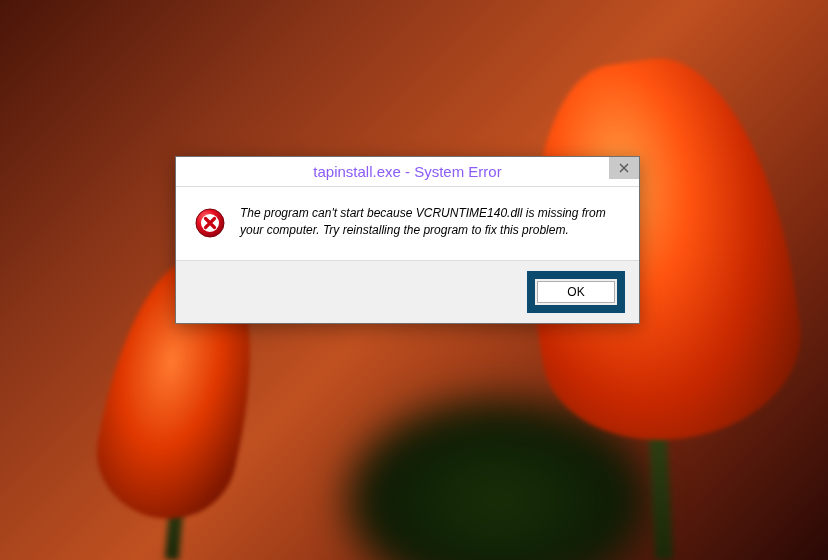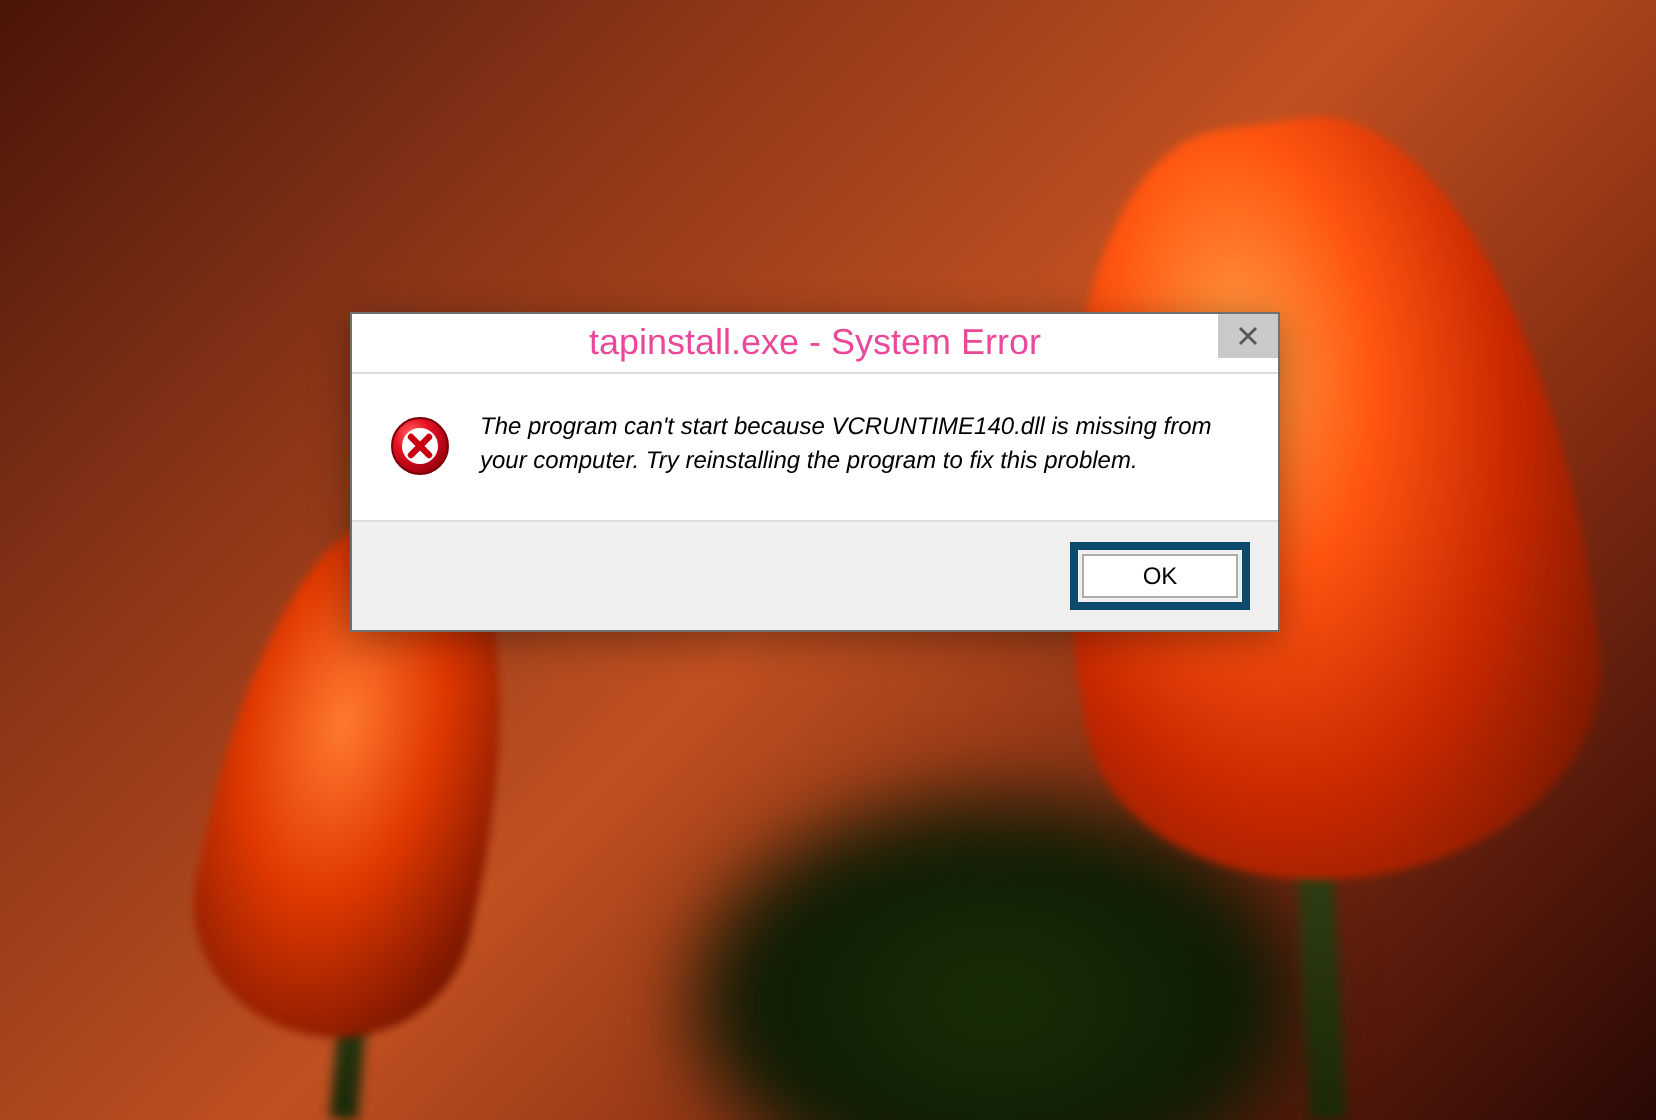--- a/index.html
+++ b/index.html
@@ -56,22 +56,22 @@
     .titlebar {
       height: 30px;
       background: #ffffff;
       display: flex;
       align-items: center;
       justify-content: center;
       position: relative;
       border-bottom: 1px solid #dcdcdc;
     }
     .titlebar .title {
-      font-size: 18px;
-      color: #ec4899;
+      font-size: 15px;
+      color: #8b5cf6;
       text-align: center;
     }
     .close-btn {
       position: absolute;
       right: 0; top: 0;
       width: 30px; height: 22px;
       background: #c9c9c9;
       display: flex;
       align-items: center;
       justify-content: center;
@@ -98,21 +98,21 @@
       line-height: 1.45;
     }
     .button-area {
       background: #f0f0f0;
       padding: 10px 14px;
       display: flex;
       justify-content: flex-end;
       border-top: 1px solid #dcdcdc;
     }
     .ok-highlight {
-      border: 4px solid #0c4a6e;
+      border: 8px solid #0c4a6e;
       padding: 2px;
       display: inline-block;
     }
     .ok-button {
       width: 78px;
       height: 22px;
       background: #ffffff;
       border: 1px solid #adadad;
       font-size: 12px;
       font-family: inherit;

